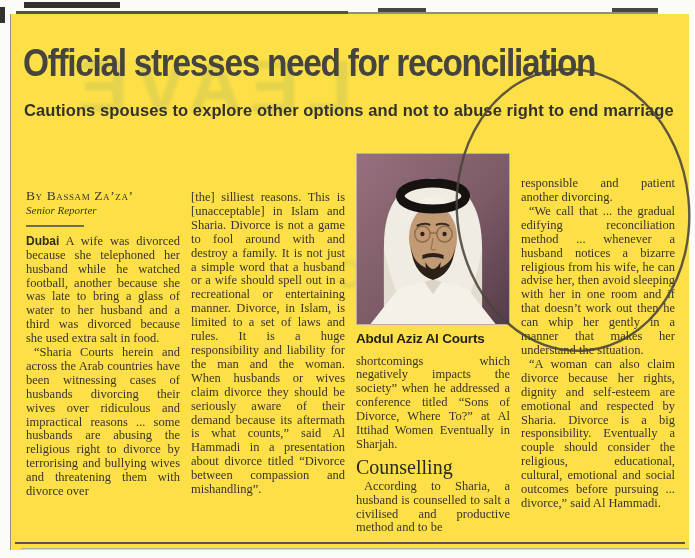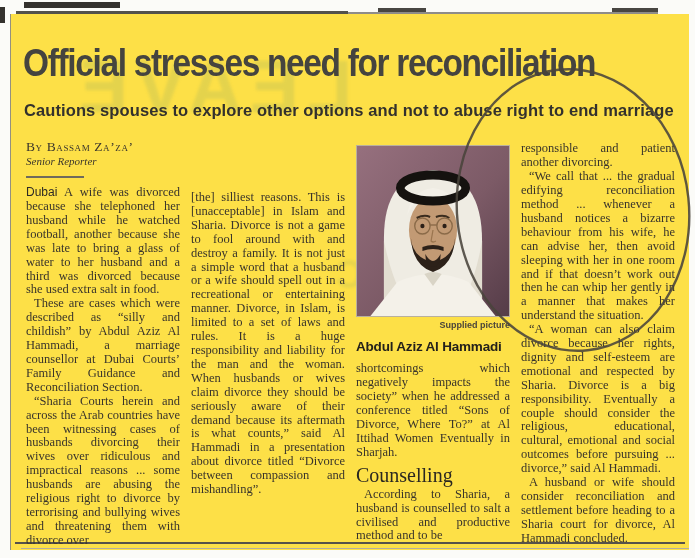--- a/index.html
+++ b/index.html
@@ -34,21 +34,21 @@
     transform:scaleX(.88);transform-origin:left center;}
   .subheadline{position:relative;z-index:1;margin:16px 0 0 13px;
     font-family:"Liberation Sans",sans-serif;font-weight:600;font-size:16.5px;
     color:#33312d;letter-spacing:.1px;}
 
   .body-cols{position:relative;z-index:1;display:flex;gap:11px;
     margin:12px 14px 0 15px;height:424px;overflow:hidden;align-items:center;}
   .col{flex:1 1 0;overflow:hidden;color:#39342b;font-size:12.5px;line-height:13.9px;}
   .col p{margin:0;text-align:justify;}
   .col p.ind{text-indent:8px;}
-  .lead{font-family:"Liberation Sans",sans-serif;font-weight:normal;font-size:12px;color:#2e2b24;}
+  .lead{font-family:"Liberation Sans",sans-serif;font-weight:bold;font-size:12px;color:#2e2b24;}
 
   .byline{font-variant:small-caps;letter-spacing:.6px;font-size:13.5px;color:#3a352c;}
   .byline-role{font-style:italic;font-size:11px;color:#3a352c;margin-top:1px;}
   .byline-rule{width:58px;height:2px;background:#6f6a5c;margin:7px 0 8px 0;}
 
   .photo-frame{width:100%;height:172px;border:1px solid #b9b09e;box-sizing:border-box;
     background:#7a5a68;position:relative;overflow:hidden;}
   .photo-frame svg{display:block;width:100%;height:100%;}
   .photo-credit{text-align:right;font-family:"Liberation Sans",sans-serif;font-weight:bold;
     font-size:9px;color:#4a453b;margin-top:2px;}
@@ -72,21 +72,20 @@
     <div class="headline">Official stresses need for reconciliation</div>
     <div class="subheadline">Cautions spouses to explore other options  and not to abuse right to end marriage</div>
 
     <div class="body-cols">
 
       <div class="col">
         <div class="byline">By Bassam Za’za’</div>
         <div class="byline-role">Senior Reporter</div>
         <div class="byline-rule"></div>
         <p><span class="lead">Dubai</span><span> A wife was divorced because she telephoned her husband while he watched football, another because she was late to bring a glass of water to her husband and a third was divorced because she used extra salt in food.</span></p>
-        <p class="ind">These are cases which were described as “silly and childish” by Abdul Aziz Al Hammadi, a marriage counsellor at Dubai Courts’ Family Guidance and Reconciliation Section.</p>
         <p class="ind">“Sharia Courts herein and across the Arab countries have been witnessing cases of husbands divorcing their wives over ridiculous and impractical reasons ... some husbands are abusing the religious right to divorce by terrorising and bullying wives and threatening them with divorce over</p>
       </div>
 
       <div class="col">
         <p>[the] silliest reasons. This is [unacceptable] in Islam and Sharia. Divorce is not a game to fool around with and destroy a family. It is not just a simple word that a husband or a wife should spell out in a recreational or entertaining manner. Divorce, in Islam, is limited to a set of laws and rules. It is a huge responsibility and liability for the man and the woman. When husbands or wives claim divorce they should be seriously aware of their demand because its aftermath is what counts,” said Al Hammadi in a presentation about divorce titled “Divorce between compassion and mishandling”.</p>
       </div>
 
       <div class="col">
         <div class="photo-frame">
           <svg viewBox="0 0 158 170" preserveAspectRatio="none">
@@ -121,32 +120,30 @@
             <path d="M79,84 L77,95 Q79,97 82,95" stroke="#9a754f" stroke-width="1.3" fill="none"></path>
 
             <path d="M56,92 Q58,120 79,126 Q100,120 102,92 Q100,112 79,116 Q58,112 56,92 Z" fill="#2c2119"></path>
             <path d="M68,101 Q79,97 90,101 L90,105 Q79,101 68,105 Z" fill="#2c2119"></path>
             <path d="M71,108 Q79,122 87,108 Q87,120 79,121 Q71,120 71,108 Z" fill="#2c2119"></path>
 
             <path d="M14,170 L42,136 Q79,120 116,136 L144,170 Z" fill="#f4f1e9"></path>
             <path d="M70,128 L79,140 L88,128 Q79,124 70,128 Z" fill="#d9d4c6"></path>
           </svg>
         </div>
-        <div class="photo-credit">Supplied picture</div>
-        <div class="photo-caption">Abdul Aziz Al Hammadi</div>
+        <div class="photo-caption">Abdul Aziz Al Courts</div>
         <p>shortcomings which negatively impacts the society” when he addressed a conference titled “Sons of Divorce, Where To?” at Al Ittihad Women Eventually in Sharjah.</p>
         <div class="sec-heading">Counselling</div>
         <p class="ind">According to Sharia, a husband is counselled to salt a civilised and productive method and to be</p>
       </div>
 
       <div class="col">
         <p>responsible and patient another divorcing.</p>
-        <p class="ind">“We call that ... the gradual edifying reconciliation method ... whenever a husband notices a bizarre behaviour from his wife, he can advise her, then avoid sleeping with her in one room and if that doesn’t work out then he can whip her gently in a manner that makes her understand the situation.</p>
+        <p class="ind">“We call that ... the gradual edifying reconciliation method ... whenever a husband notices a bizarre religious from his wife, he can advise her, then avoid sleeping with her in one room and if that doesn’t work out then he can whip her gently in a manner that makes her understand the situation.</p>
         <p class="ind">“A woman can also claim divorce because her rights, dignity and self-esteem are emotional and respected by Sharia. Divorce is a big responsibility. Eventually a couple should consider the religious, educational, cultural, emotional and social outcomes before pursuing ... divorce,” said Al Hammadi.</p>
-        <p class="ind">A husband or wife should consider reconciliation and settlement before heading to a Sharia court for divorce, Al Hammadi concluded.</p>
       </div>
 
     </div>
 
     <div class="bottom-rule"></div>
     <div class="bottom-rule2"></div>
   </div>
 
   <div class="tear t1"></div>
   <div class="tear t2"></div>

